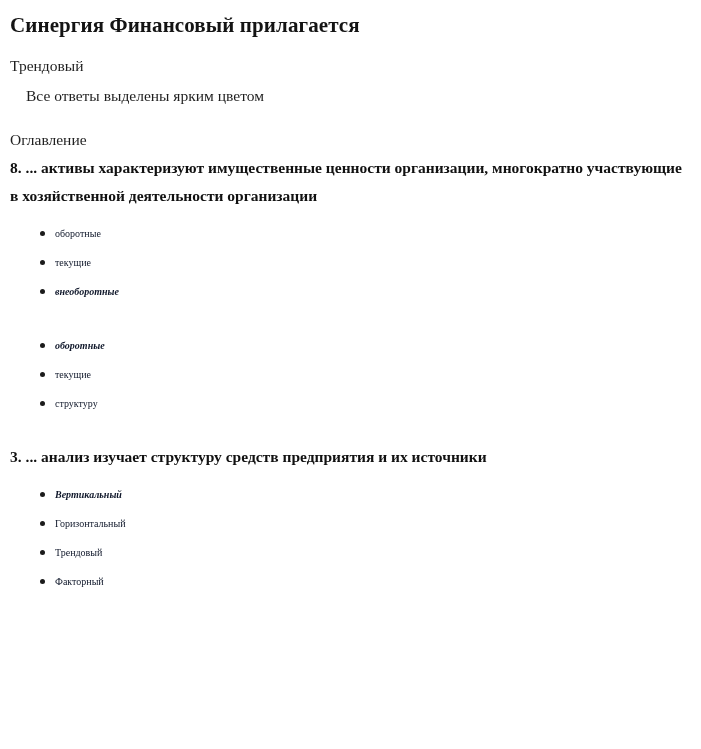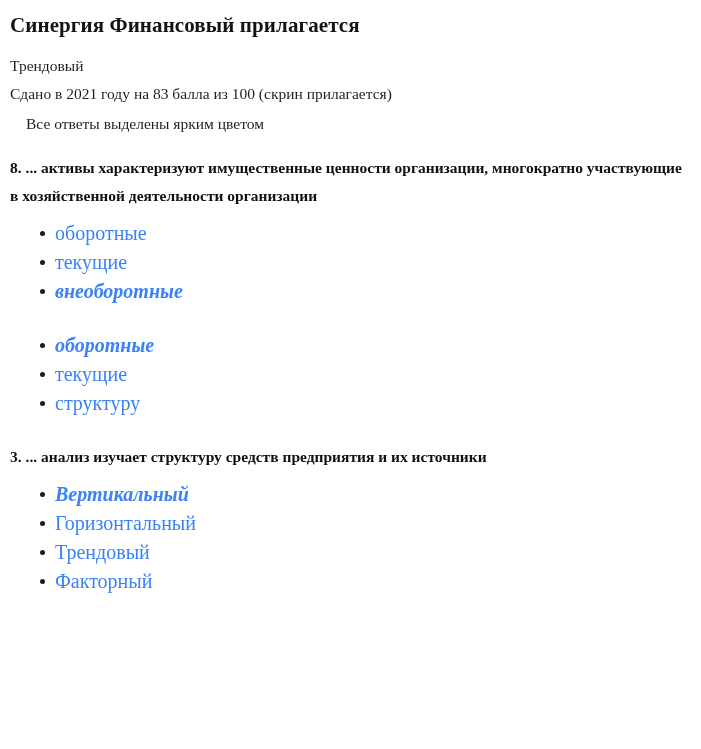--- a/index.html
+++ b/index.html
@@ -62,24 +62,24 @@
   .q-block.spaced {
     margin-top: 25px;
   }
   ul.options {
     list-style: none;
     margin: 9px 0 0 0;
     padding: 0;
   }
   ul.options li {
     position: relative;
-    font-size: 20px;
+    font-size: 10px;
     line-height: 29px;
     padding-left: 45px;
-    color: #3b82f6;
+    color: #0f172a;
   }
   ul.options li .bullet {
     position: absolute;
     left: 30px;
     top: 50%;
     width: 5px;
     height: 5px;
     margin-top: -2.5px;
     border-radius: 50%;
     background: #1b1b1b;
@@ -95,24 +95,24 @@
 </style>
 </head>
 <body>
 
 <div class="page">
 
   <h1 class="doc-title">Синергия Финансовый прилагается</h1>
 
   <p class="para para-tight">Трендовый</p>
 
-  <p class="para para-tight">Сдано в 2021 году на 83 балла из 100 (скрин прилагается)</p>
 
   <p class="para para-gap">Все ответы выделены ярким цветом</p>
 
+  <p class="section-label">Оглавление</p>
 
   <div class="q-block">
     <p class="q-heading">8. ... активы характеризуют имущественные ценности организации, многократно участвующие в хозяйственной деятельности организации</p>
     <ul class="options">
       <li>
         <span class="bullet"></span>
         <span class="opt-text">оборотные</span>
       </li>
       <li>
         <span class="bullet"></span>

